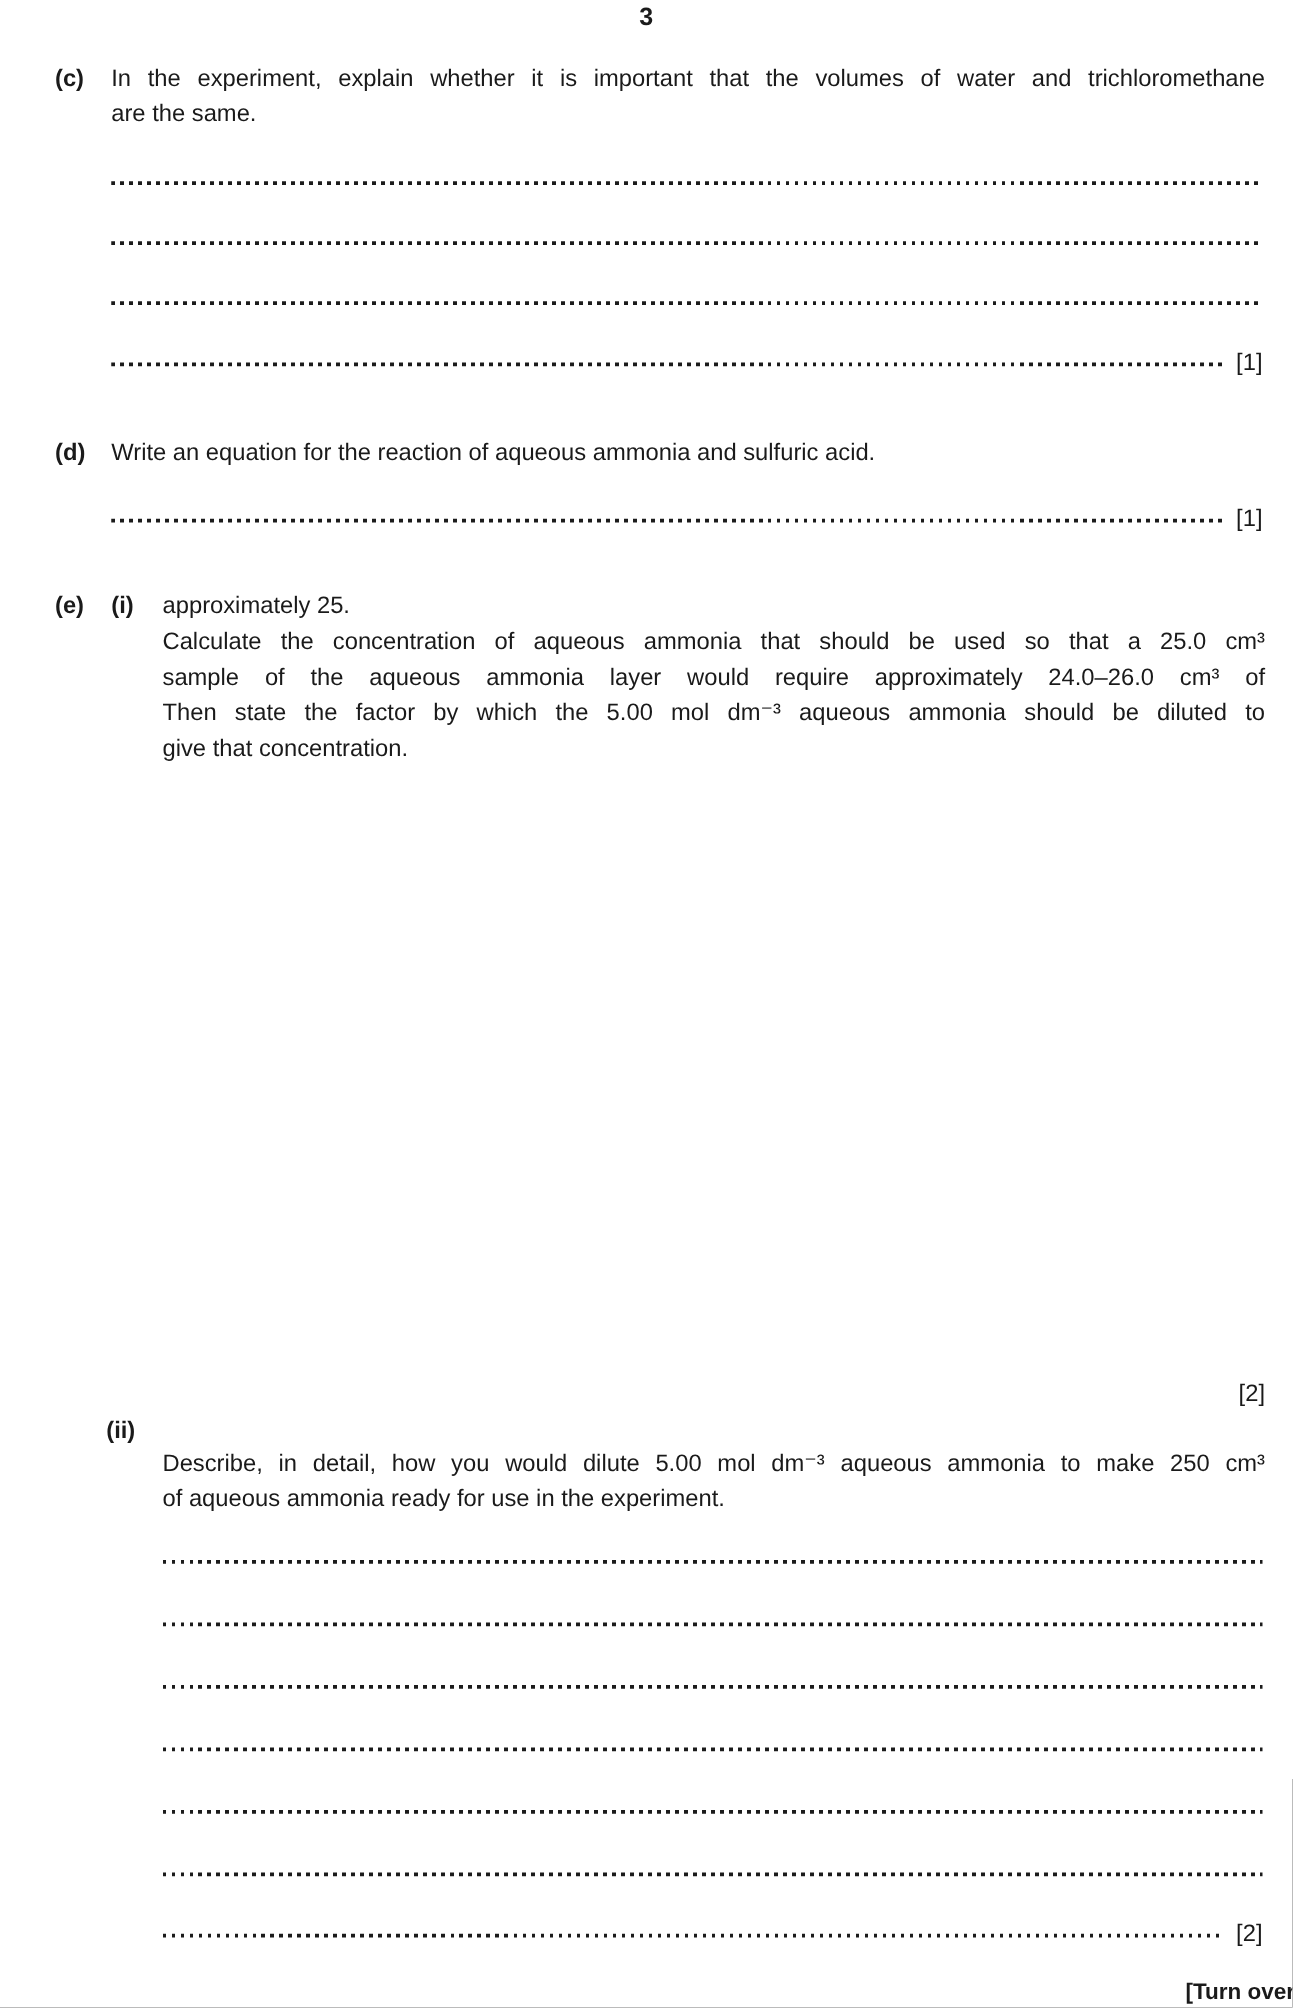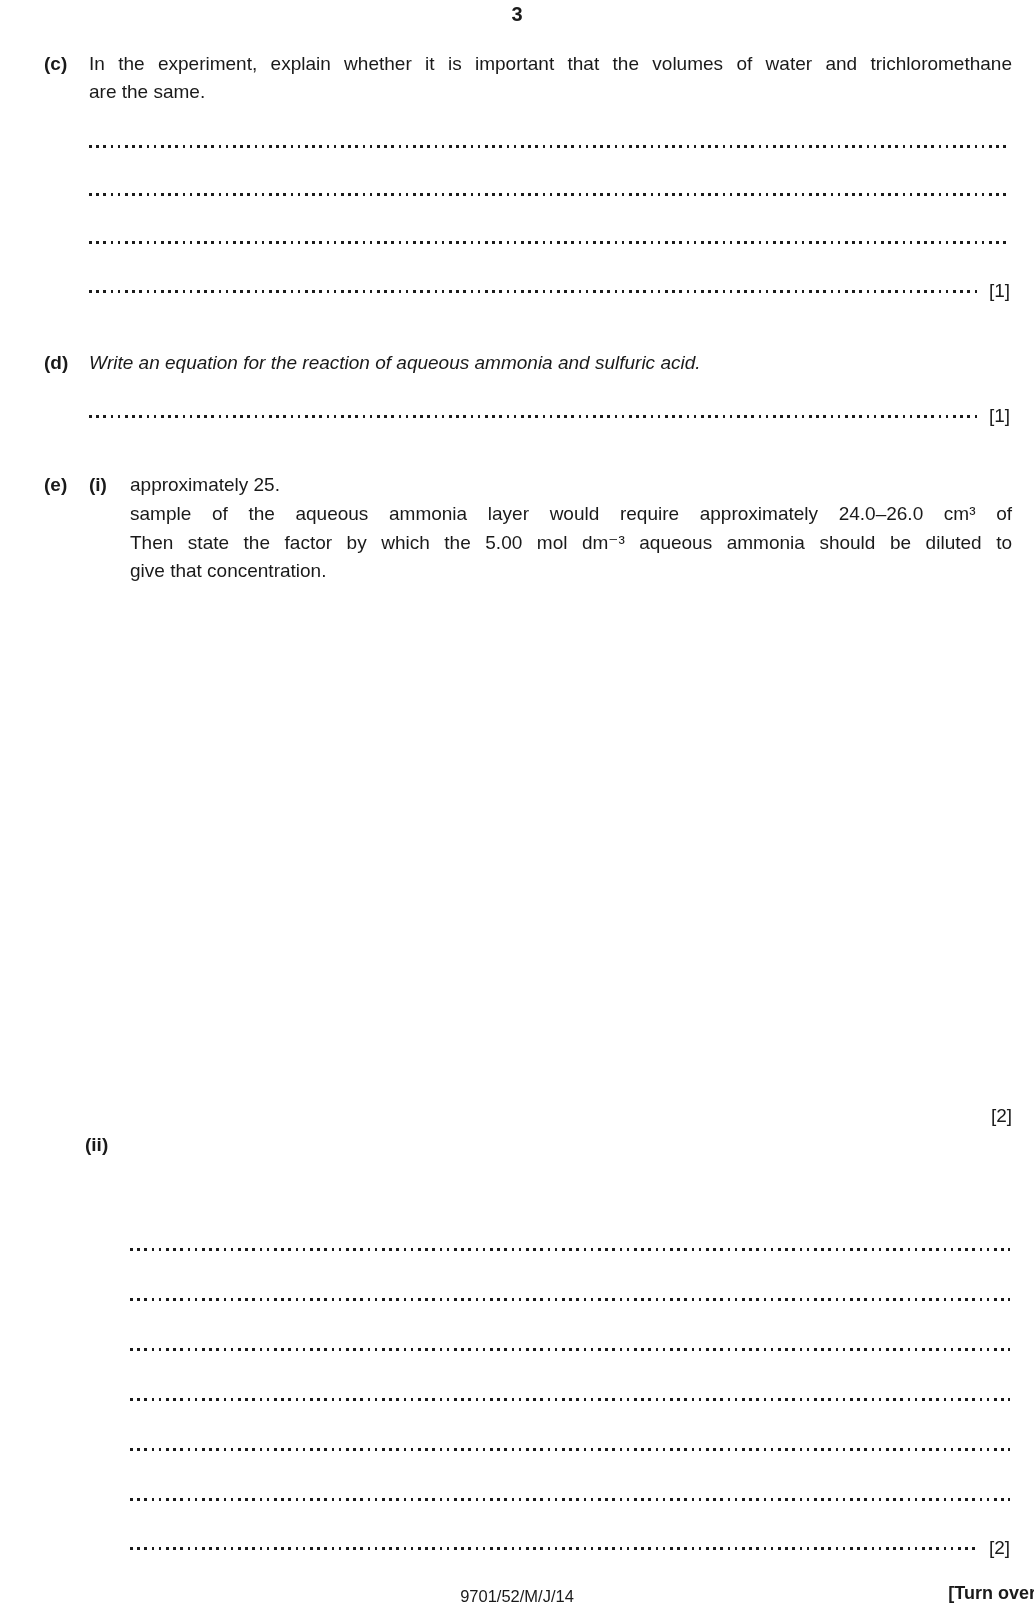--- a/index.html
+++ b/index.html
@@ -55,40 +55,45 @@
     </div>
   <div class="ansrow" style="left:89px; top:230px;">
       <span class="dots"></span>
     </div>
   <div class="ansrow" style="left:89px; top:279px;">
     <span class="dots"></span>
     <span class="mark">[1]</span>
   </div>
 
   <span class="qlabel" style="left:44px; top:349px;">(d)</span>
-  <div class="qbody" style="left:89px; top:349px; width:923px;font-style:italic;">
+  <div class="qbody" style="left:89px; top:349px; width:923px;">
     <div class="ln">Write an equation for the reaction of aqueous ammonia and sulfuric acid.</div>
   </div>
   <div class="ansrow" style="left:89px; top:404px;">
     <span class="dots"></span>
     <span class="mark">[1]</span>
   </div>
 
   <span class="qlabel" style="left:44px; top:471px;">(e)</span>
   <span class="qlabel" style="left:89px; top:471px;">(i)</span>
   <div class="qbody tight" style="left:130px; top:471px; width:882px;">
     <div class="ln">approximately 25.</div>
+    <div class="ln just">Calculate the concentration of aqueous ammonia that should be used so that a 25.0 cm³</div>
     <div class="ln just">sample of the aqueous ammonia layer would require approximately 24.0–26.0 cm³ of</div>
     <div class="ln just">Then state the factor by which the 5.00 mol dm⁻³ aqueous ammonia should be diluted to</div>
     <div class="ln">give that concentration.</div>
   </div>
 
   <span class="mark-float" style="top:1104px;">[2]</span>
 
   <span class="qlabel" style="left:85px; top:1131px;">(ii)</span>
+  <div class="qbody" style="left:130px; top:1158px; width:882px;">
+    <div class="ln just">Describe, in detail, how you would dilute 5.00 mol dm⁻³ aqueous ammonia to make 250 cm³</div>
+    <div class="ln">of aqueous ammonia ready for use in the experiment.</div>
+  </div>
   <div class="ansrow" style="left:130px; top:1237px;">
       <span class="dots"></span>
     </div>
   <div class="ansrow" style="left:130px; top:1287px;">
       <span class="dots"></span>
     </div>
   <div class="ansrow" style="left:130px; top:1337px;">
       <span class="dots"></span>
     </div>
   <div class="ansrow" style="left:130px; top:1387px;">
@@ -99,16 +104,15 @@
     </div>
   <div class="ansrow" style="left:130px; top:1487px;">
       <span class="dots"></span>
     </div>
   <div class="ansrow" style="left:130px; top:1536px;">
     <span class="dots"></span>
     <span class="mark">[2]</span>
   </div>
 
   <div class="footer-left">© UCLES 2014</div>
-  <div class="footer-center">9701/52/M/J/14</div>
   <div class="footer-right">[Turn over</div>
 
 </div>
 
 </body></html>

